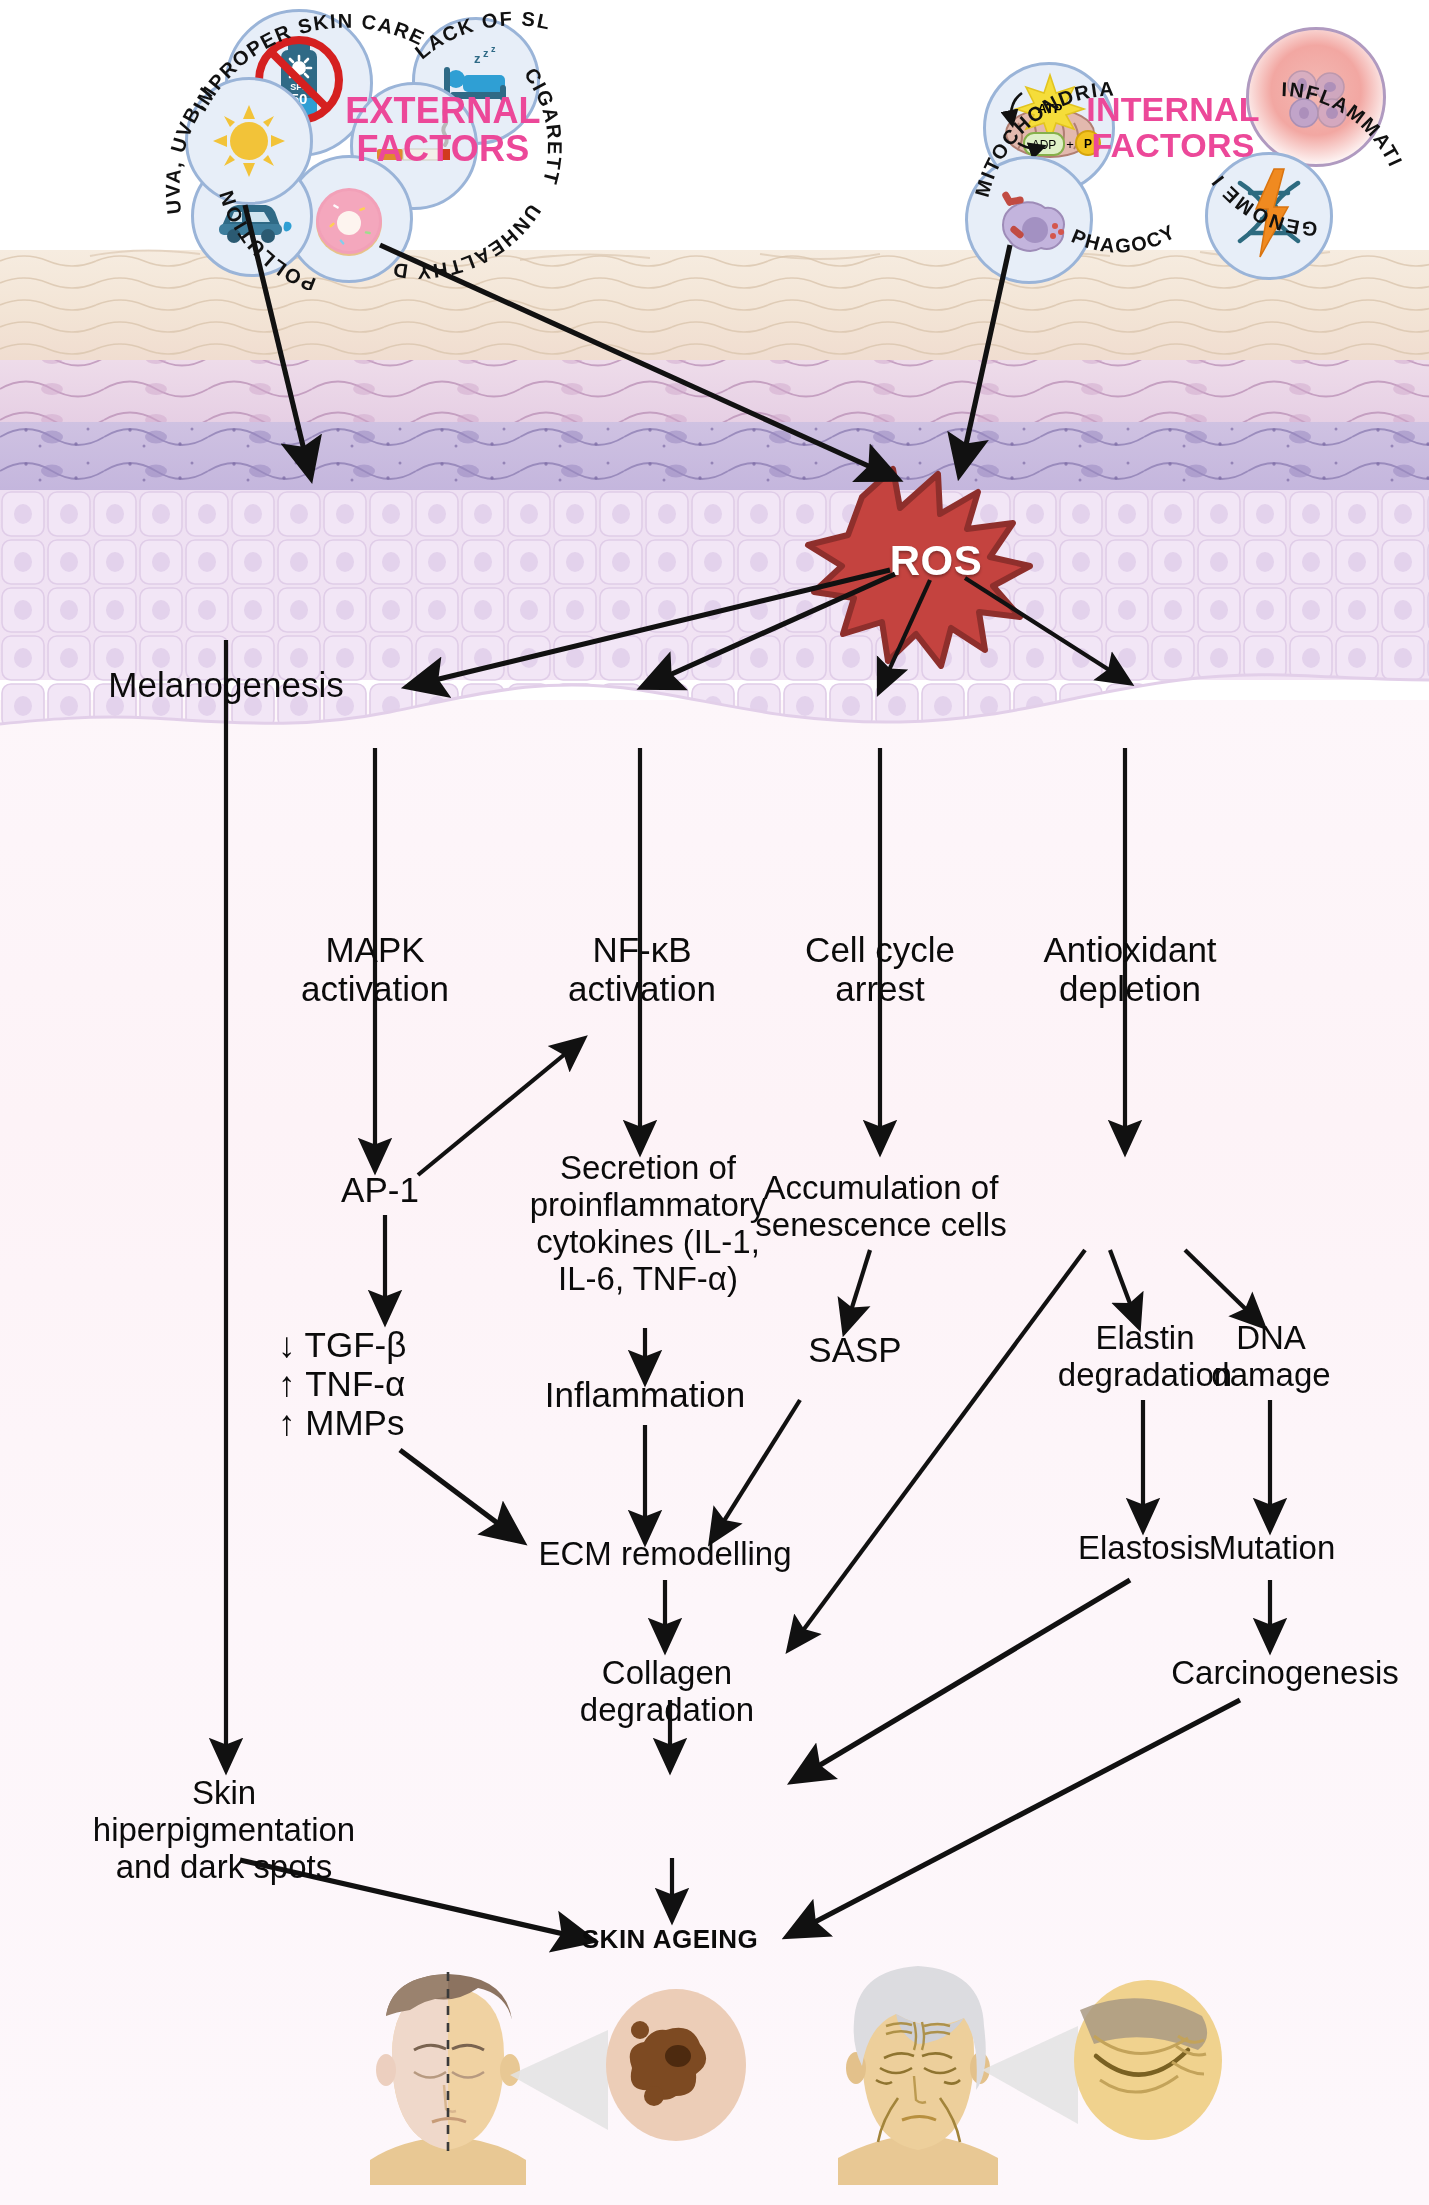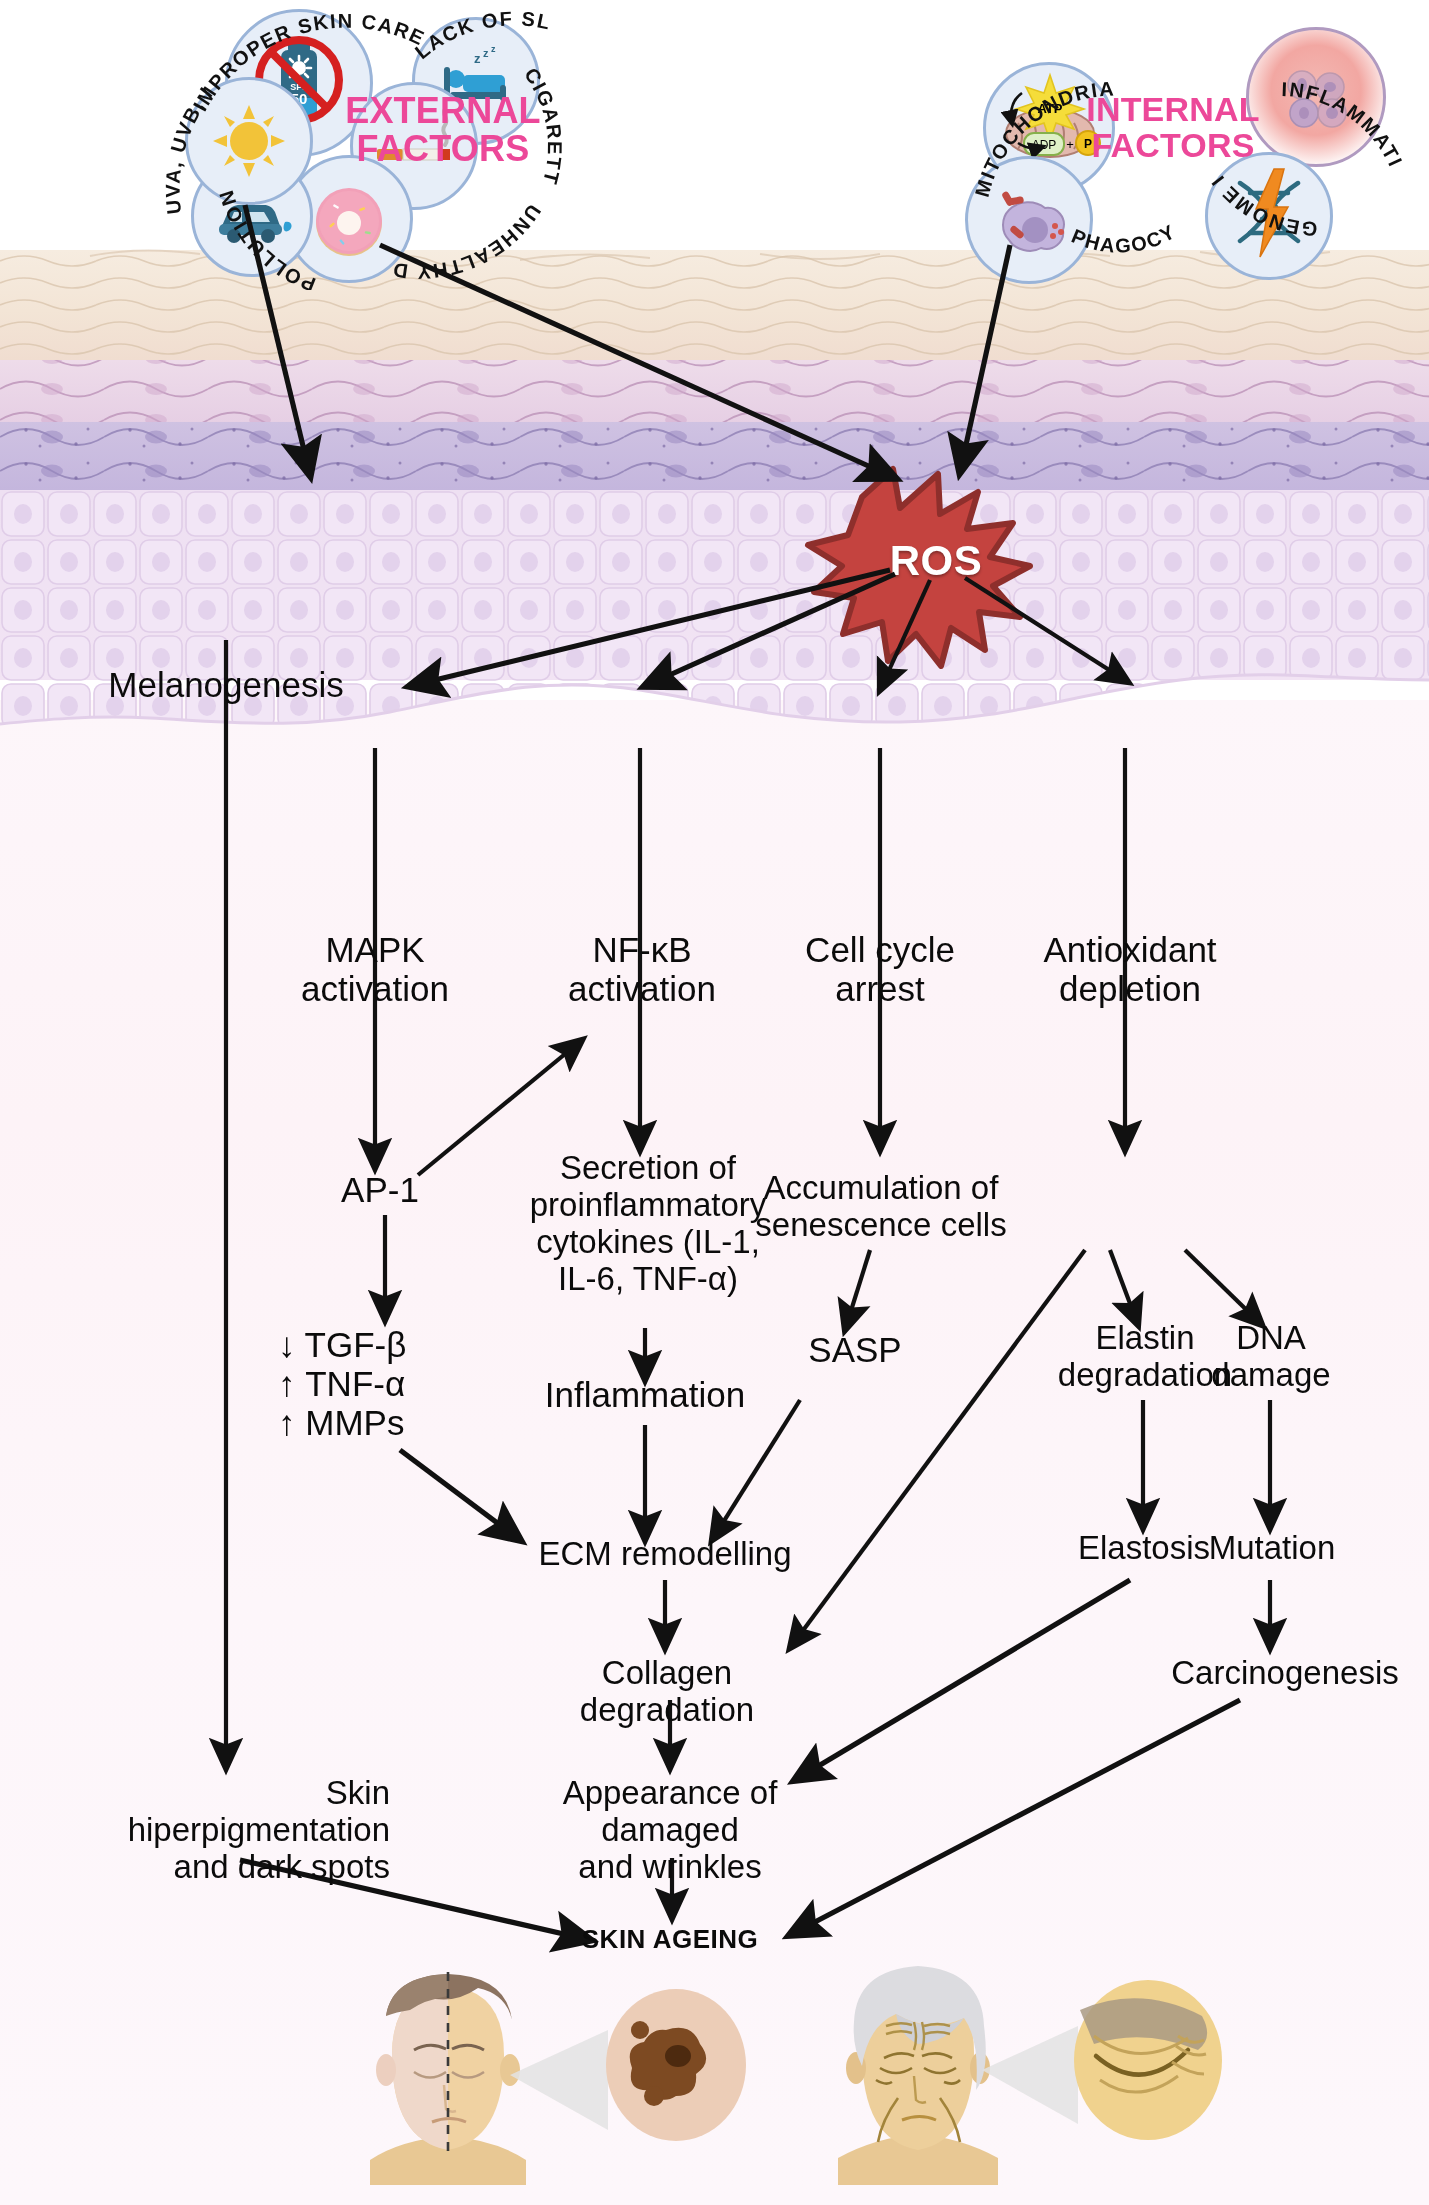--- a/index.html
+++ b/index.html
@@ -421,24 +421,22 @@
   <div class="node n33" style="left:1195px;top:1320px;width:152px;">DNA
 damage</div>
 
   <div class="node n33" style="left:520px;top:1536px;width:290px;">ECM remodelling</div>
   <div class="node n33" style="left:1052px;top:1530px;width:184px;">Elastosis</div>
   <div class="node n33" style="left:1192px;top:1530px;width:160px;">Mutation</div>
 
   <div class="node n33" style="left:512px;top:1655px;width:310px;">Collagen degradation</div>
   <div class="node n33" style="left:1160px;top:1655px;width:250px;">Carcinogenesis</div>
 
-  <div class="node n33" style="left:70px;top:1775px;width:320px;text-align:right;">Skin hiperpigmentation
+  <div class="node n33" style="left:64px;top:1775px;width:320px;">Skin hiperpigmentation
 and dark spots</div>
-  <div class="node n33" style="left:500px;top:1775px;width:340px;">Appearance of damaged
-and wrinkles</div>
 
   <div class="node bold" style="left:510px;top:1925px;width:320px;font-size:26px;letter-spacing:.5px;">SKIN AGEING</div>
 
   <svg class="layer" viewBox="0 0 1429 2205">
 
     <g>
       <path d="M370 2185 L370 2160 Q400 2140 448 2136 Q496 2140 526 2160 L526 2185 Z" fill="#e8c894"></path>
       <path d="M392 2055 Q392 2140 448 2150 Q504 2140 504 2055 Q504 1990 448 1986 Q392 1990 392 2055Z" fill="#f0d2a2"></path>
       <path d="M392 2055 Q392 2140 448 2150 L448 1986 Q392 1990 392 2055Z" fill="#efd8ca"></path>
       <ellipse cx="386" cy="2070" rx="10" ry="16" fill="#eccfbf"></ellipse>

